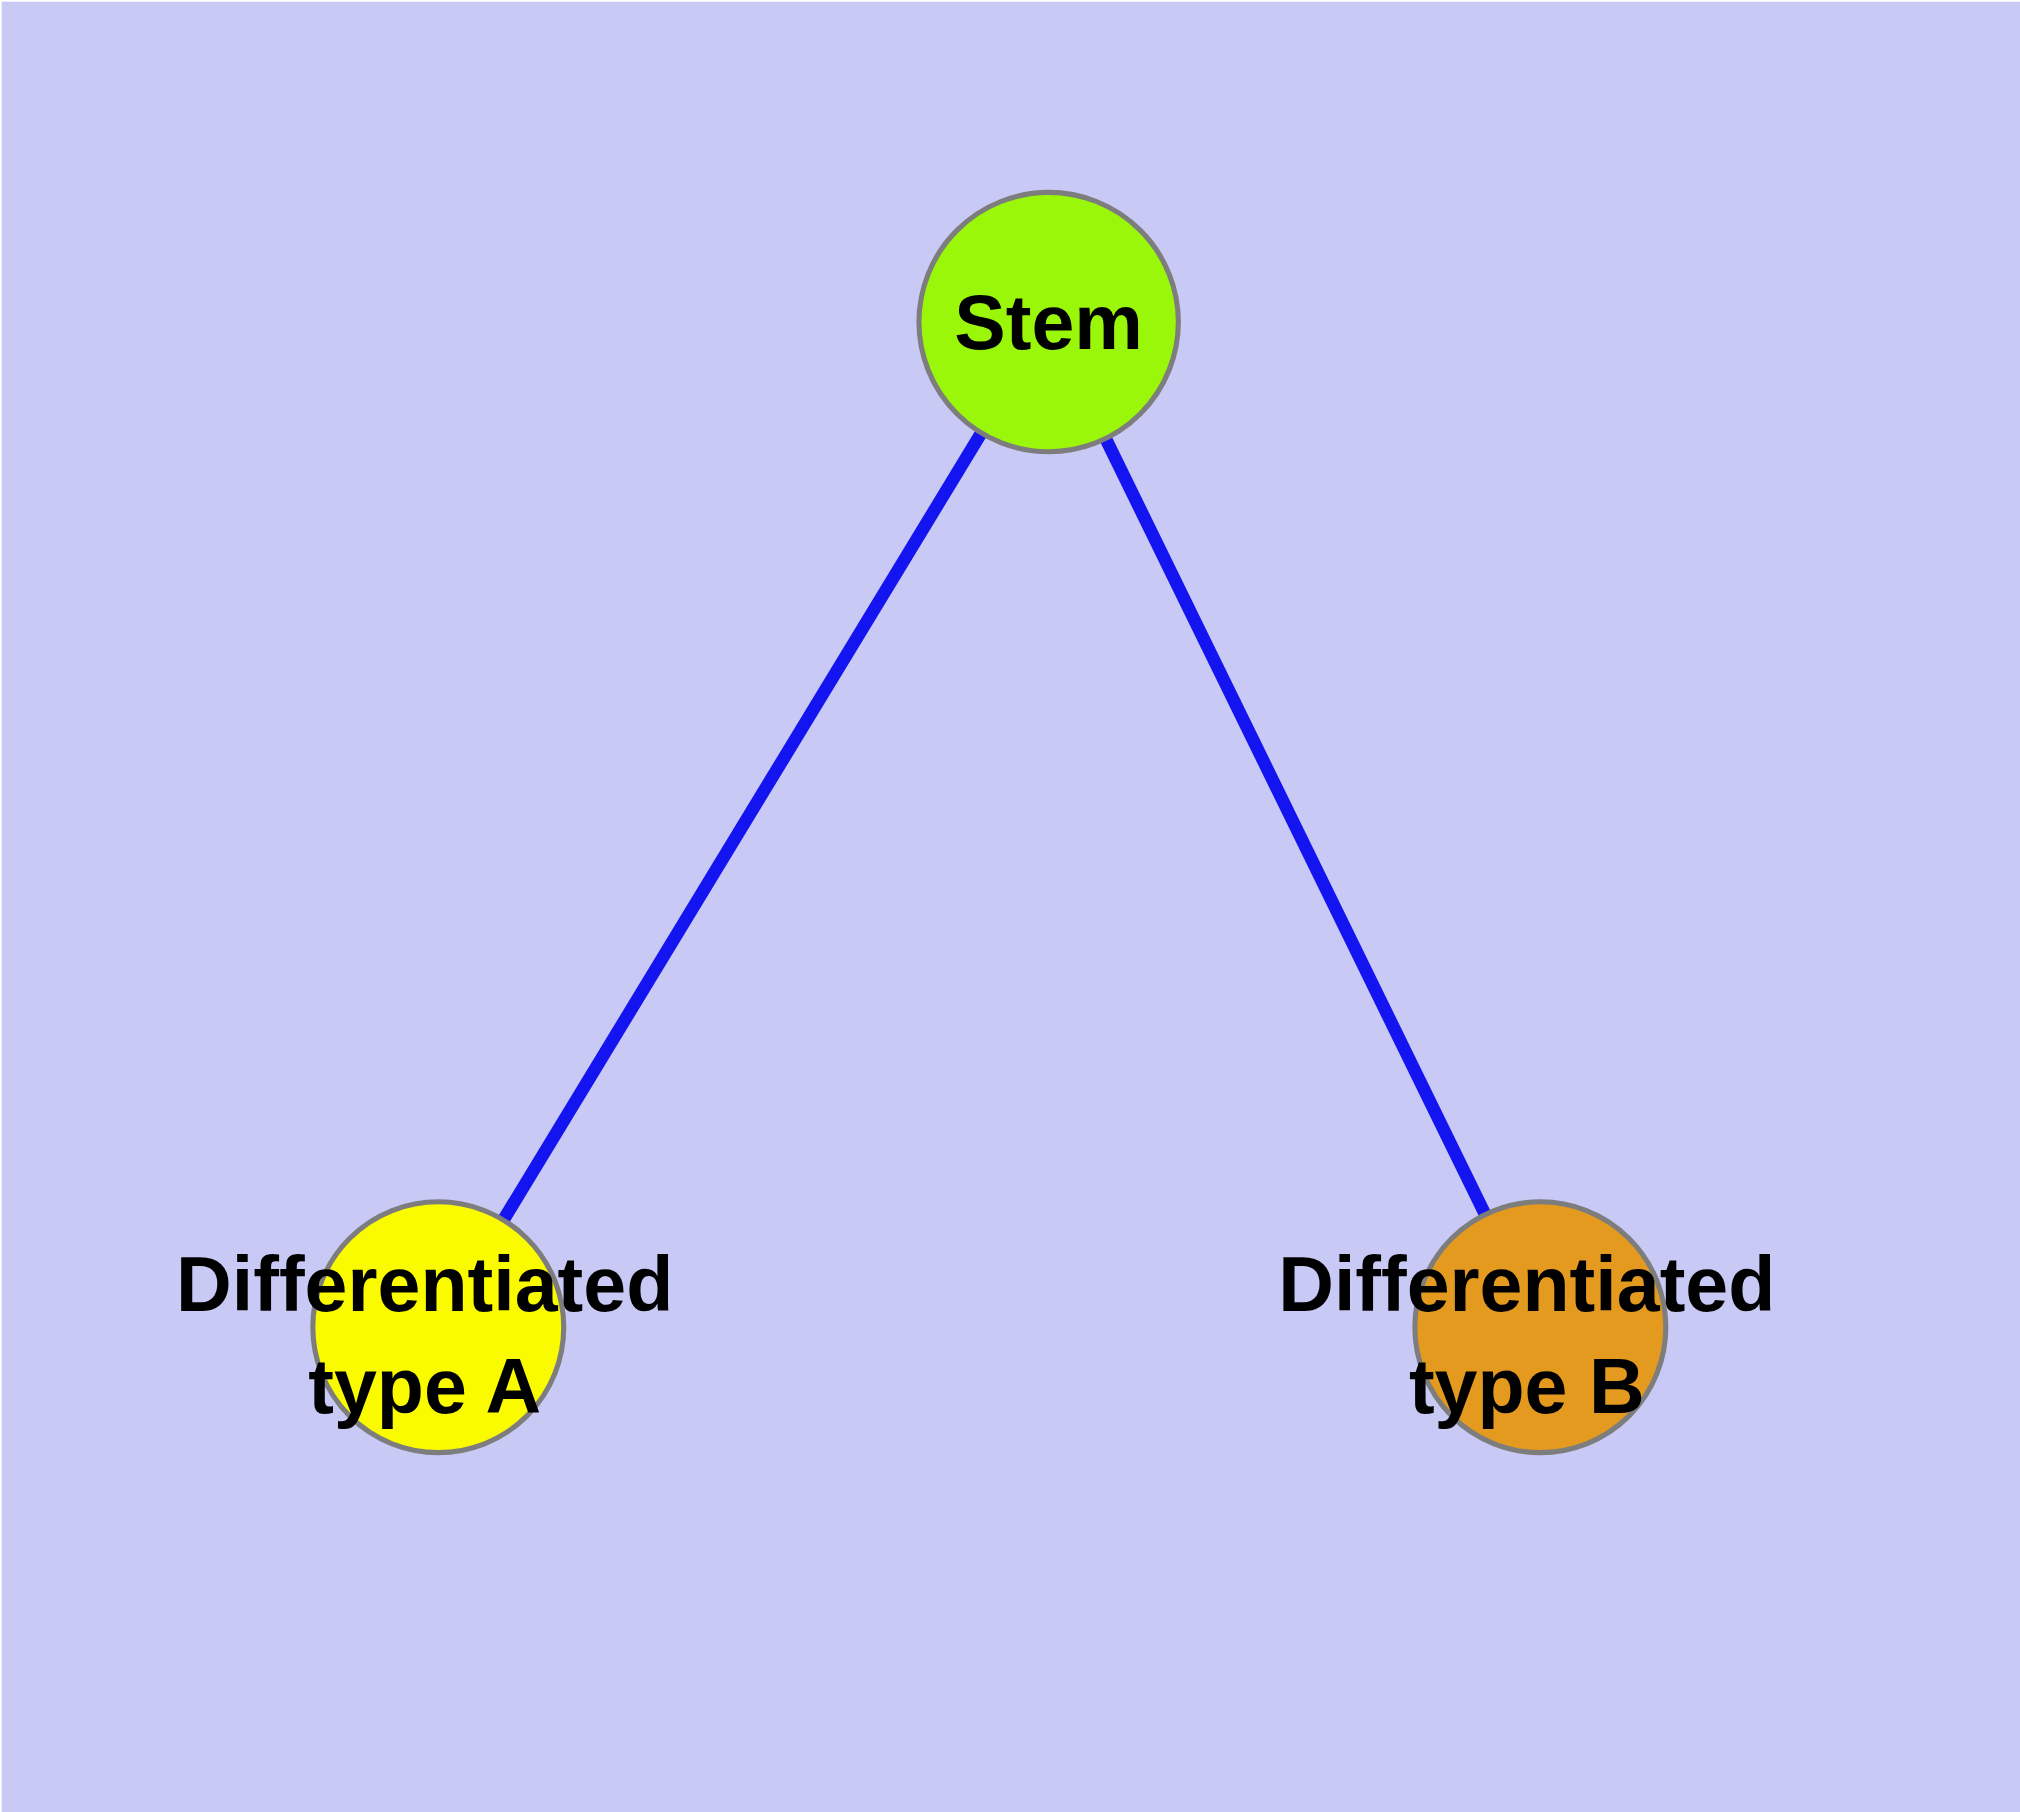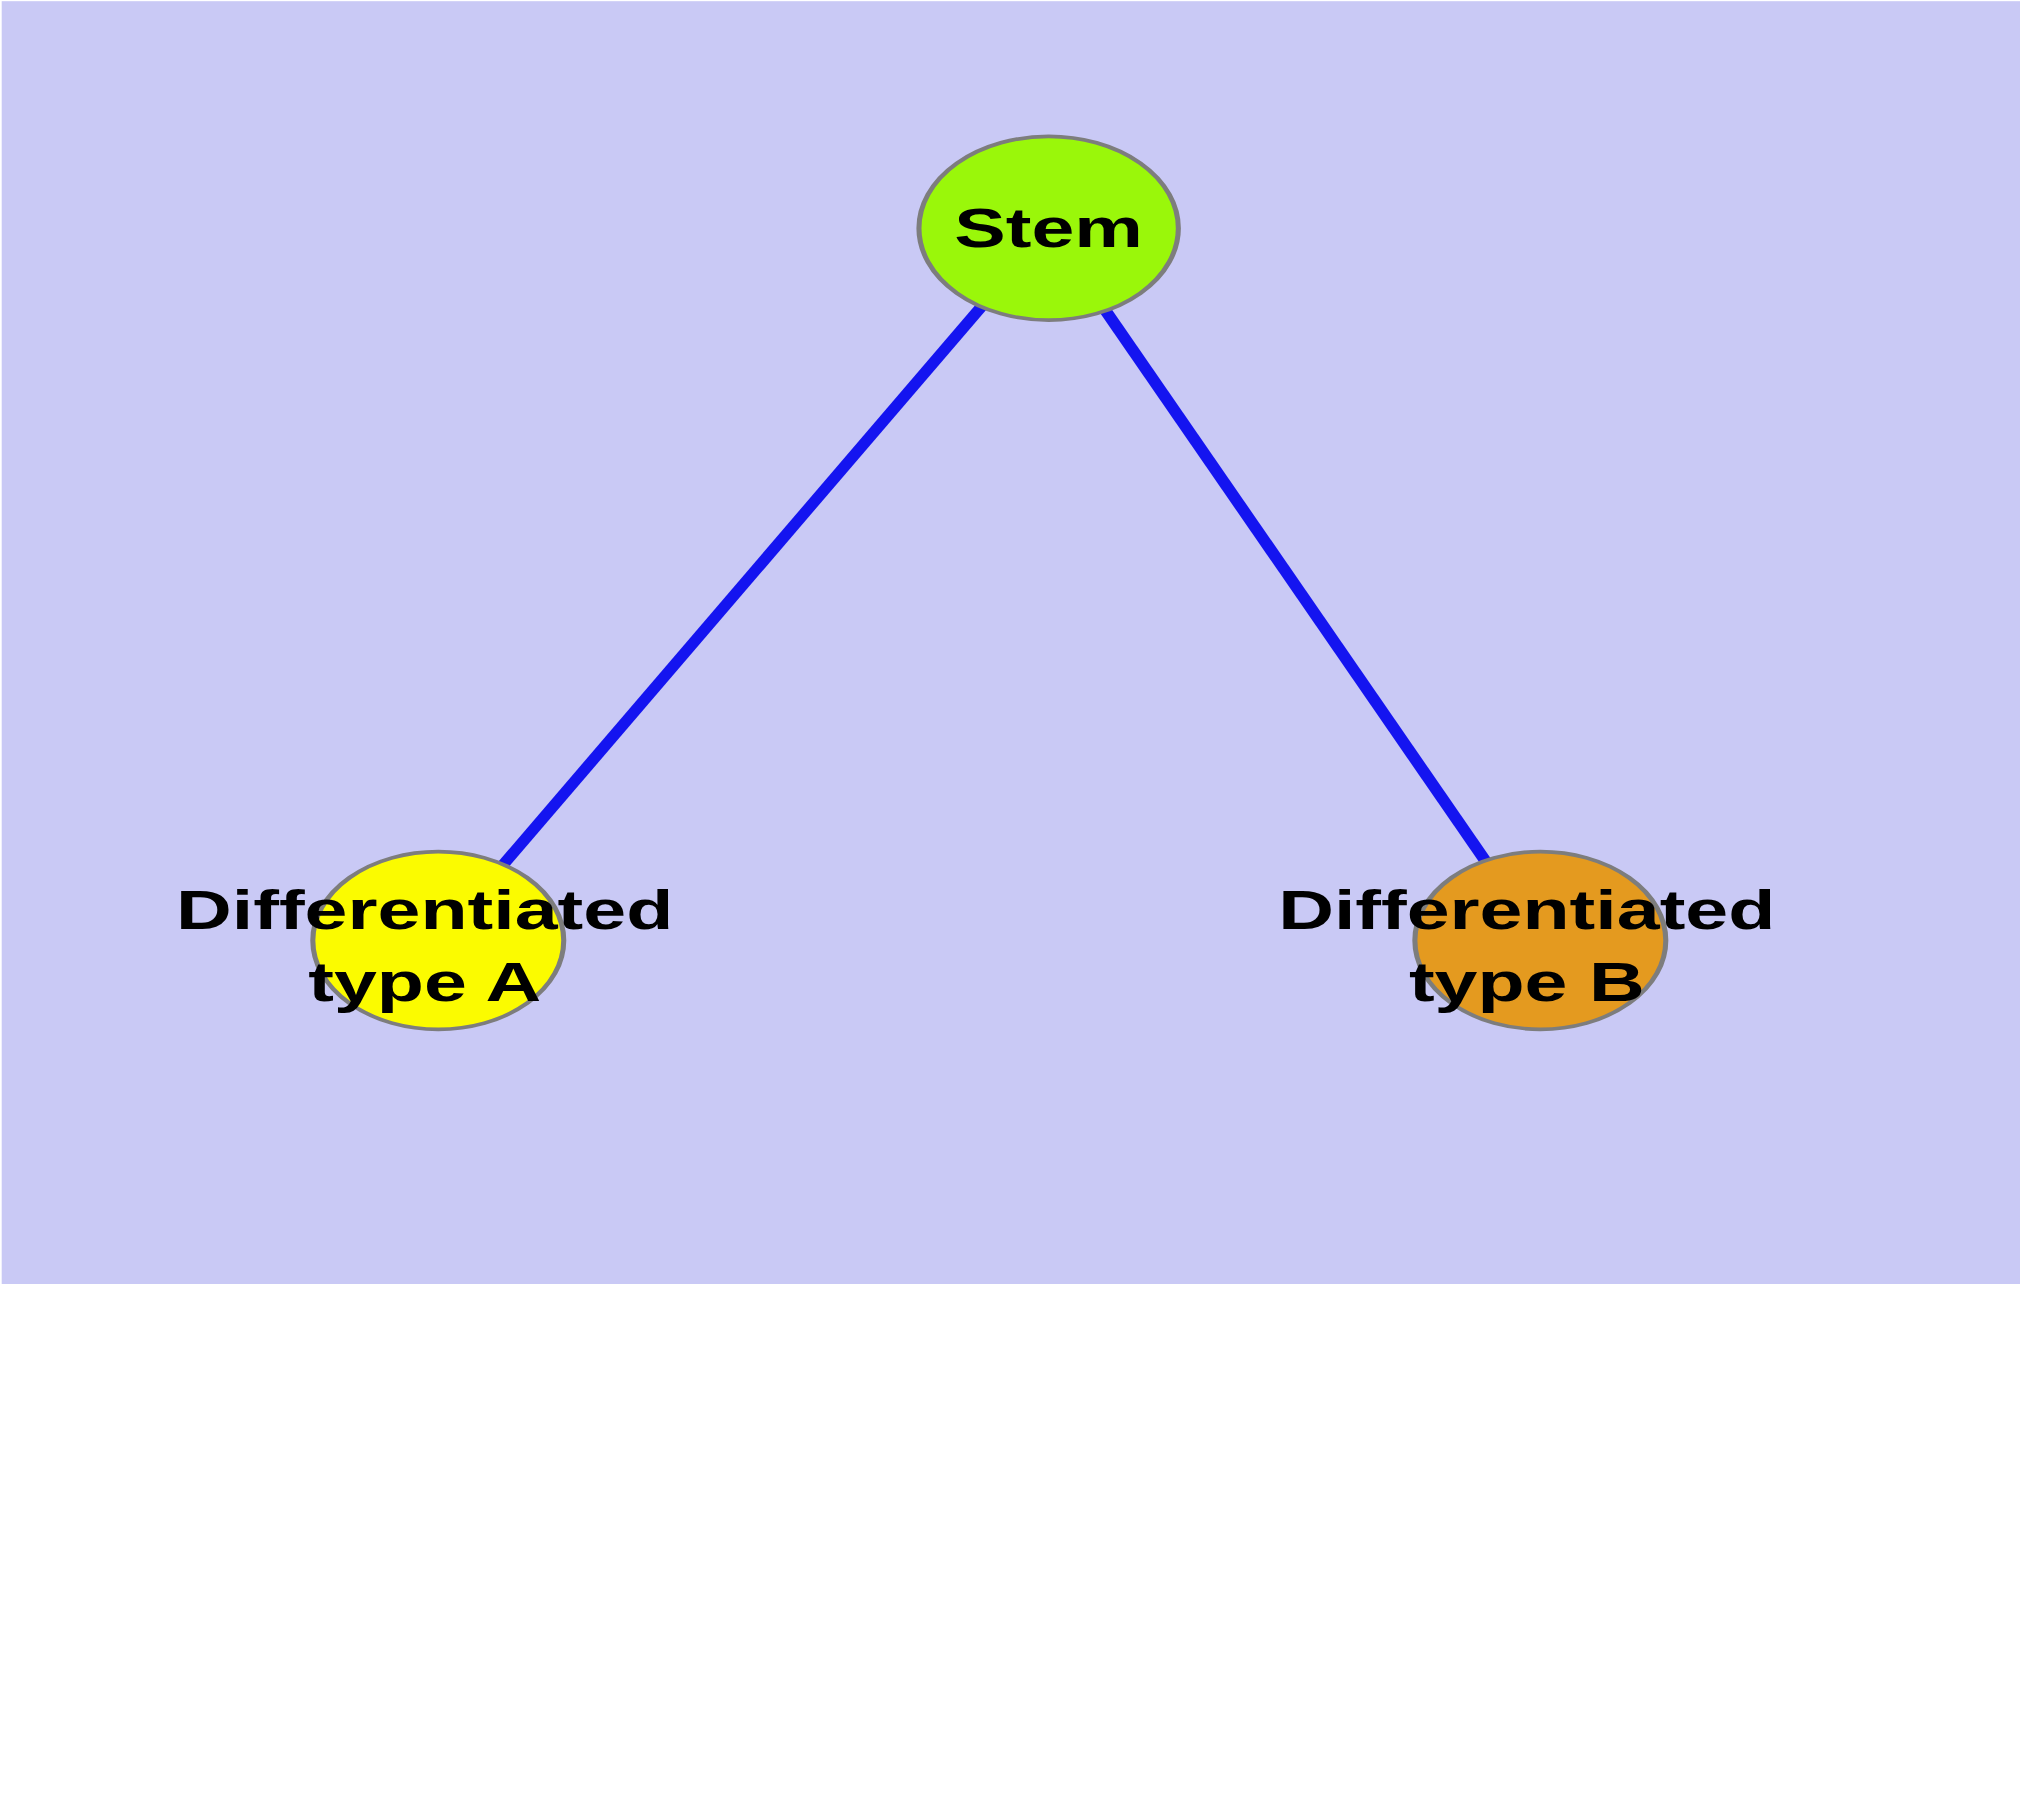--- a/index.html
+++ b/index.html
@@ -4,21 +4,21 @@
 <style>
   html, body {
     margin: 0;
     padding: 0;
     background: #ffffff;
     font-family: "Liberation Sans", sans-serif;
   }
   .stage {
     position: relative;
     width: 2021px;
-    height: 1284px;
+    height: 1812px;
     background: #ffffff;
     overflow: hidden;
   }
   .stage svg {
     position: absolute;
     left: 0;
     top: 0;
     width: 100%;
     height: 100%;
     display: block;

